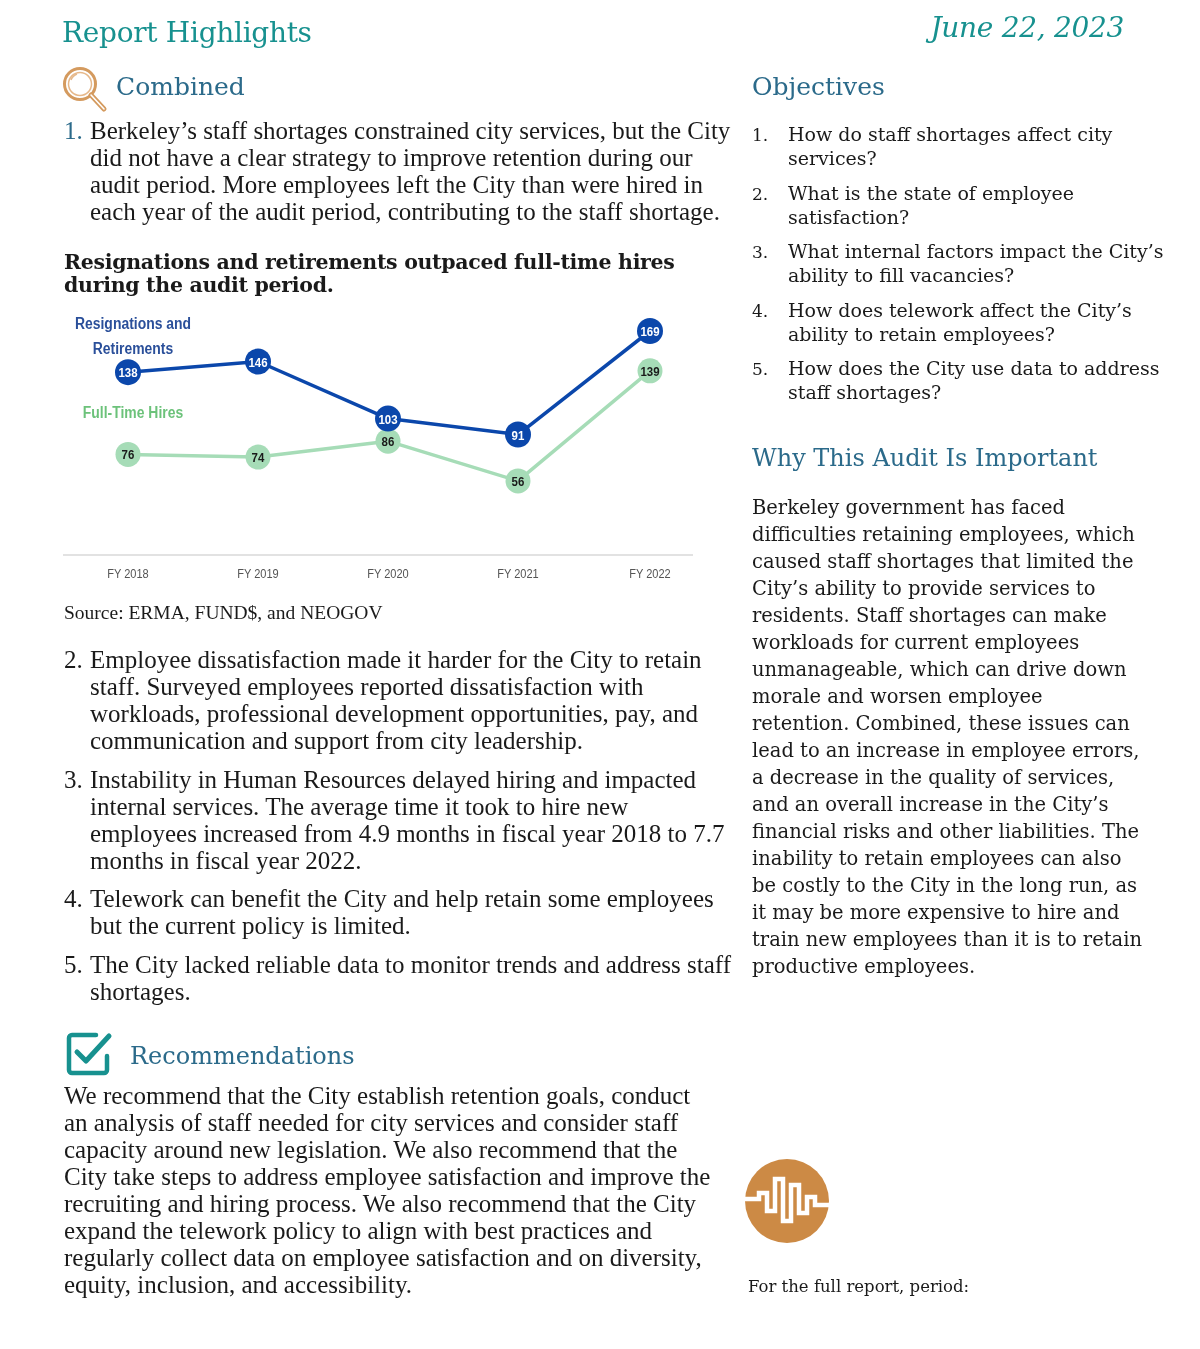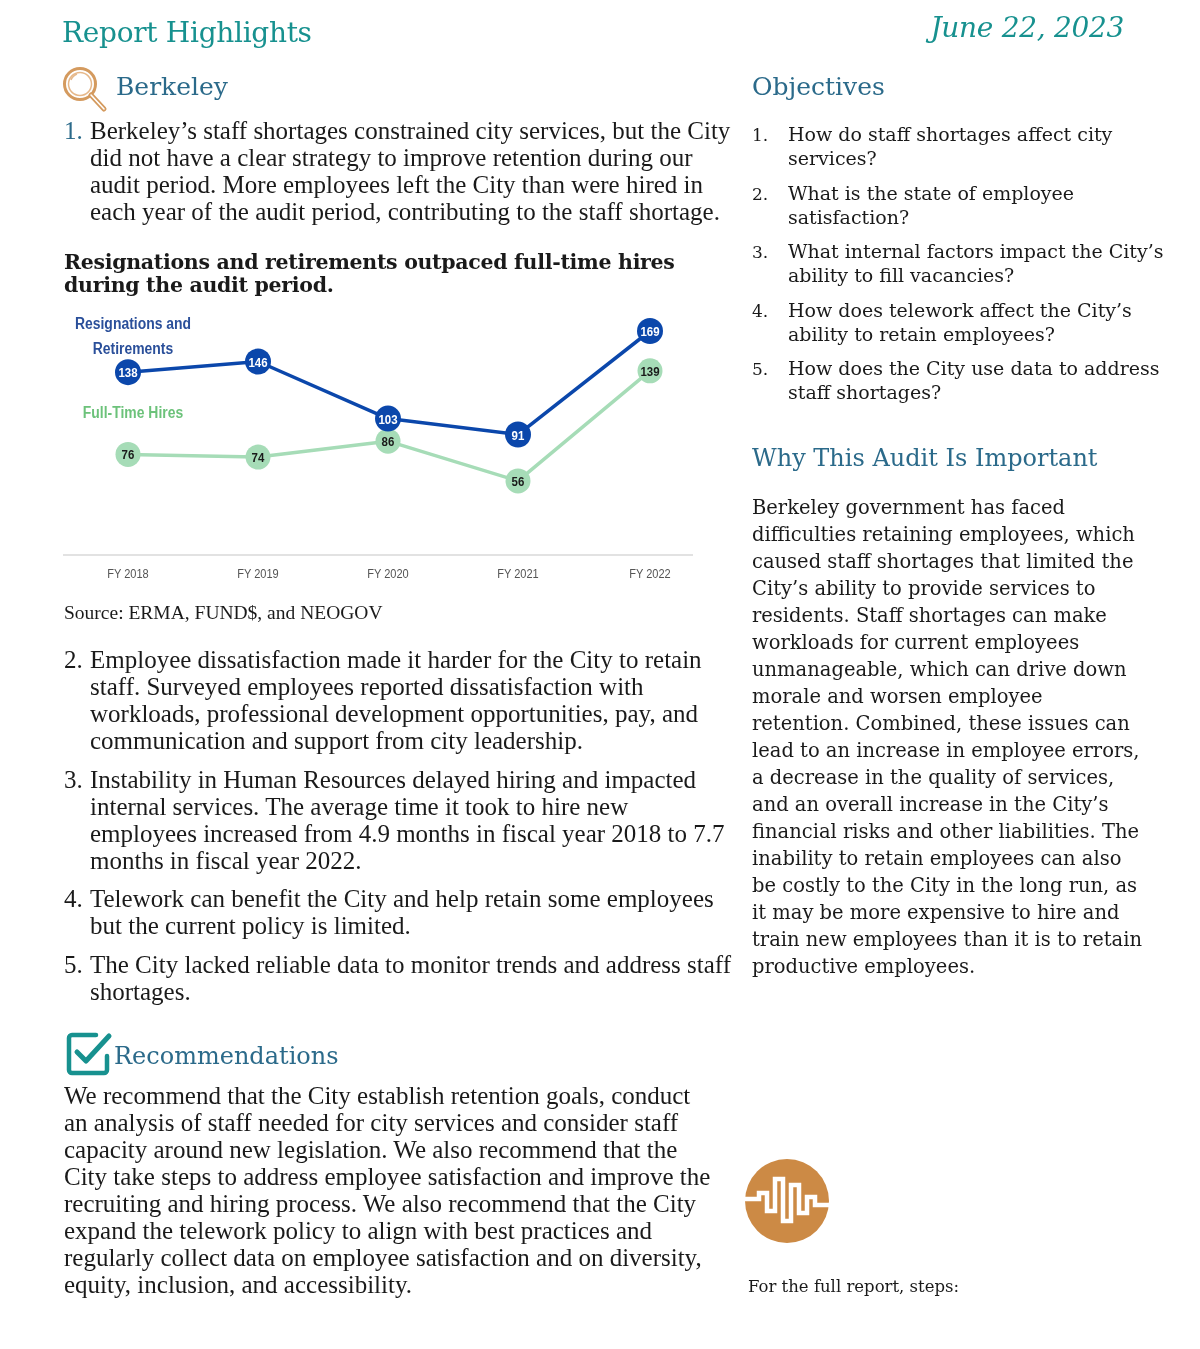--- a/index.html
+++ b/index.html
@@ -33,21 +33,21 @@
   #objectives-title { left: 752px; top: 72px; font-size: 25px; }
   .obj-item { position: absolute; left: 752px; width: 400px; font-family: "DejaVu Serif", serif;
               font-size: 19px; line-height: 23px; padding-left: 36px; text-indent: -36px; }
   .obj-item .n { display: inline-block; width: 36px; text-indent: 0; font-size: 17px; }
 
   #why-title { left: 752px; top: 444px; font-size: 24px; }
   #why-body { left: 752px; top: 494px; width: 390px; font-family: "DejaVu Serif", serif;
               font-size: 19.5px; line-height: 27px; }
 
   #rec-head { left: 66px; top: 1030px; display: flex; align-items: center; }
-  #rec-head .title { font-size: 24px; margin-left: 0; margin-top: 2px; }
+  #rec-head .title { font-size: 24px; margin-left: 16px; margin-top: 2px; }
   #rec-body { left: 64px; top: 1082px; width: 650px; }
 
   #logo { left: 745px; top: 1159px; display: flex; align-items: center; }
   #logo-text { margin-left: 20px; font-family: "DejaVu Serif", serif; color: #2b6a8a;
                font-size: 24px; letter-spacing: 2.2px; font-variant: small-caps; }
   #footer { left: 748px; top: 1274px; font-family: "DejaVu Serif", serif; font-size: 16.5px; line-height: 25px; }
 
   .chart-font { font-family: "Liberation Sans", sans-serif; }
 </style>
 </head>
@@ -59,21 +59,21 @@
 <div id="findings-head" class="abs">
   <span>
     <svg width="50" height="50" viewBox="0 0 50 50">
       <circle cx="20" cy="20" r="15.5" fill="none" stroke="#d49a5e" stroke-width="3"></circle>
       <circle cx="20" cy="20" r="11.5" fill="none" stroke="#e6b88a" stroke-width="1.5"></circle>
       <path d="M11 16 A10 10 0 0 1 17 10" fill="none" stroke="#e6b88a" stroke-width="1.5"></path>
       <line x1="31" y1="31" x2="44" y2="45" stroke="#d49a5e" stroke-width="5" stroke-linecap="round"></line>
       <line x1="31" y1="31" x2="44" y2="45" stroke="#ffffff" stroke-width="1.6" stroke-linecap="round"></line>
     </svg>
   </span>
-  <span class="title h-blue">Berkeley</span>
+  <span class="title h-blue">Combined</span>
 </div>
 
 <div id="finding-1" class="num-item body-text">
   <span class="n">1.</span><span>Berkeley’s staff shortages constrained city services, but the City did not have a clear strategy to improve retention during our audit period. More employees left the City than were hired in each year of the audit period, contributing to the staff shortage.</span>
 </div>
 
 <div id="chart-title" class="abs">Resignations and retirements outpaced full-time hires during the audit period.</div>
 <svg id="chart-svg" class="abs" width="720" height="600">
   <g id="chart-axis">
       <line x1="63" x2="693" y1="555" y2="555" stroke="#d9d9d9" stroke-width="1.5"></line>
@@ -186,14 +186,14 @@
 <div id="logo" class="abs">
   <span>
     <svg width="84" height="84" viewBox="0 0 84 84">
       <circle cx="42" cy="42" r="42" fill="#cc8a45"></circle>
       <path d="M0 40 H14 V34 H22 V52 H30 V20 H38 V62 H46 V26 H54 V54 H62 V38 H70 V46 H84" fill="none" stroke="#ffffff" stroke-width="4.5" stroke-linejoin="miter"></path>
     </svg>
   </span>
 </div>
 
 <div id="footer" class="abs">
-  <div>For the full report, steps:</div>
+  <div>For the full report, period:</div>
 </div>
 
 </body></html>

